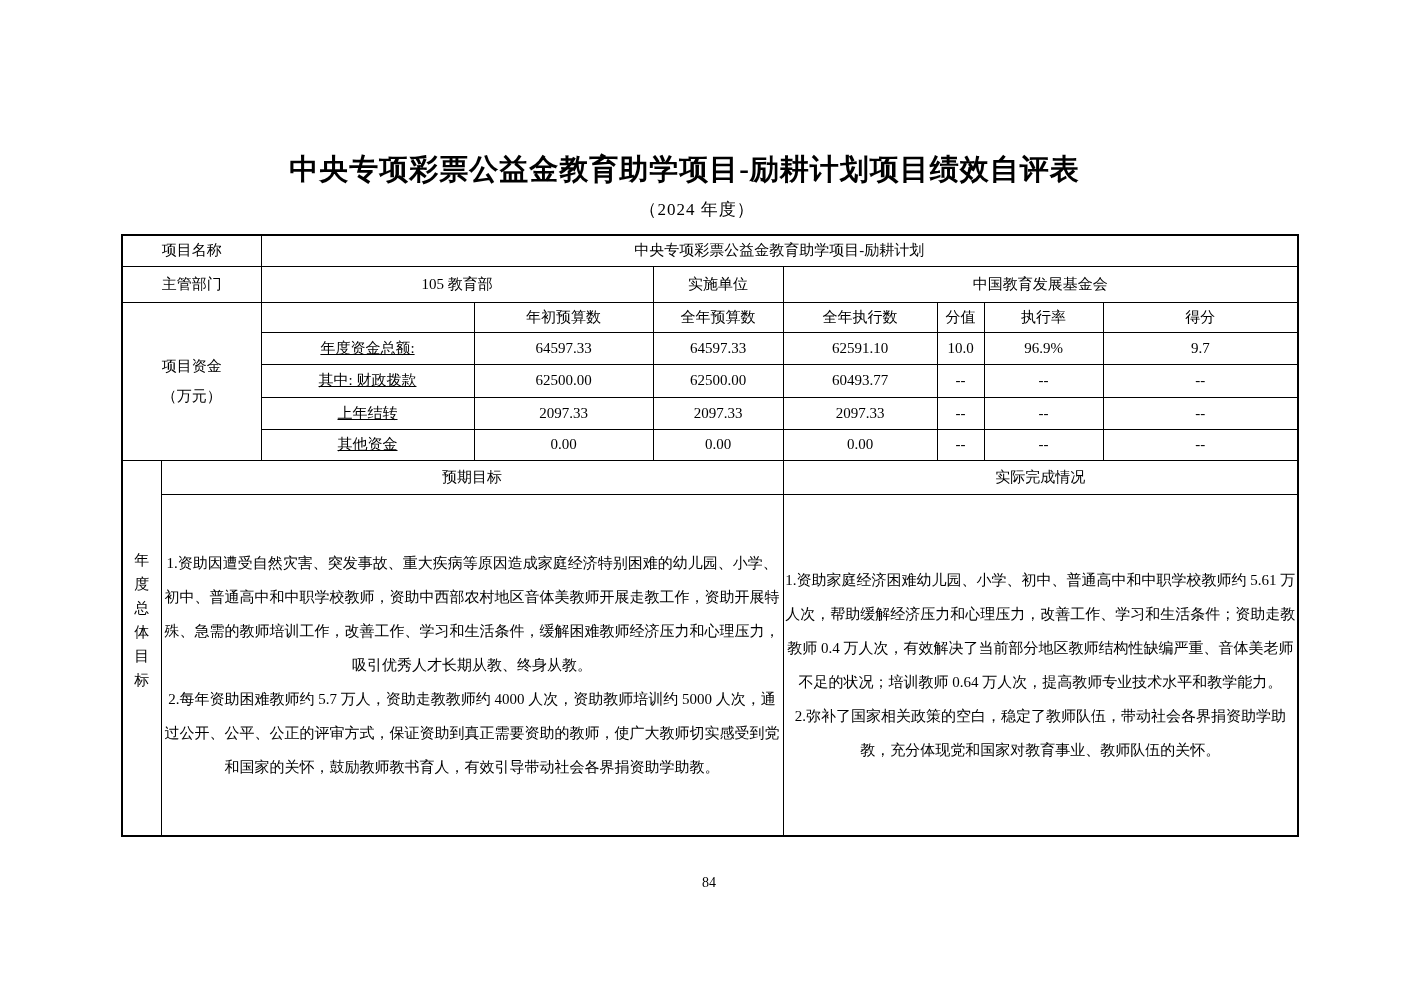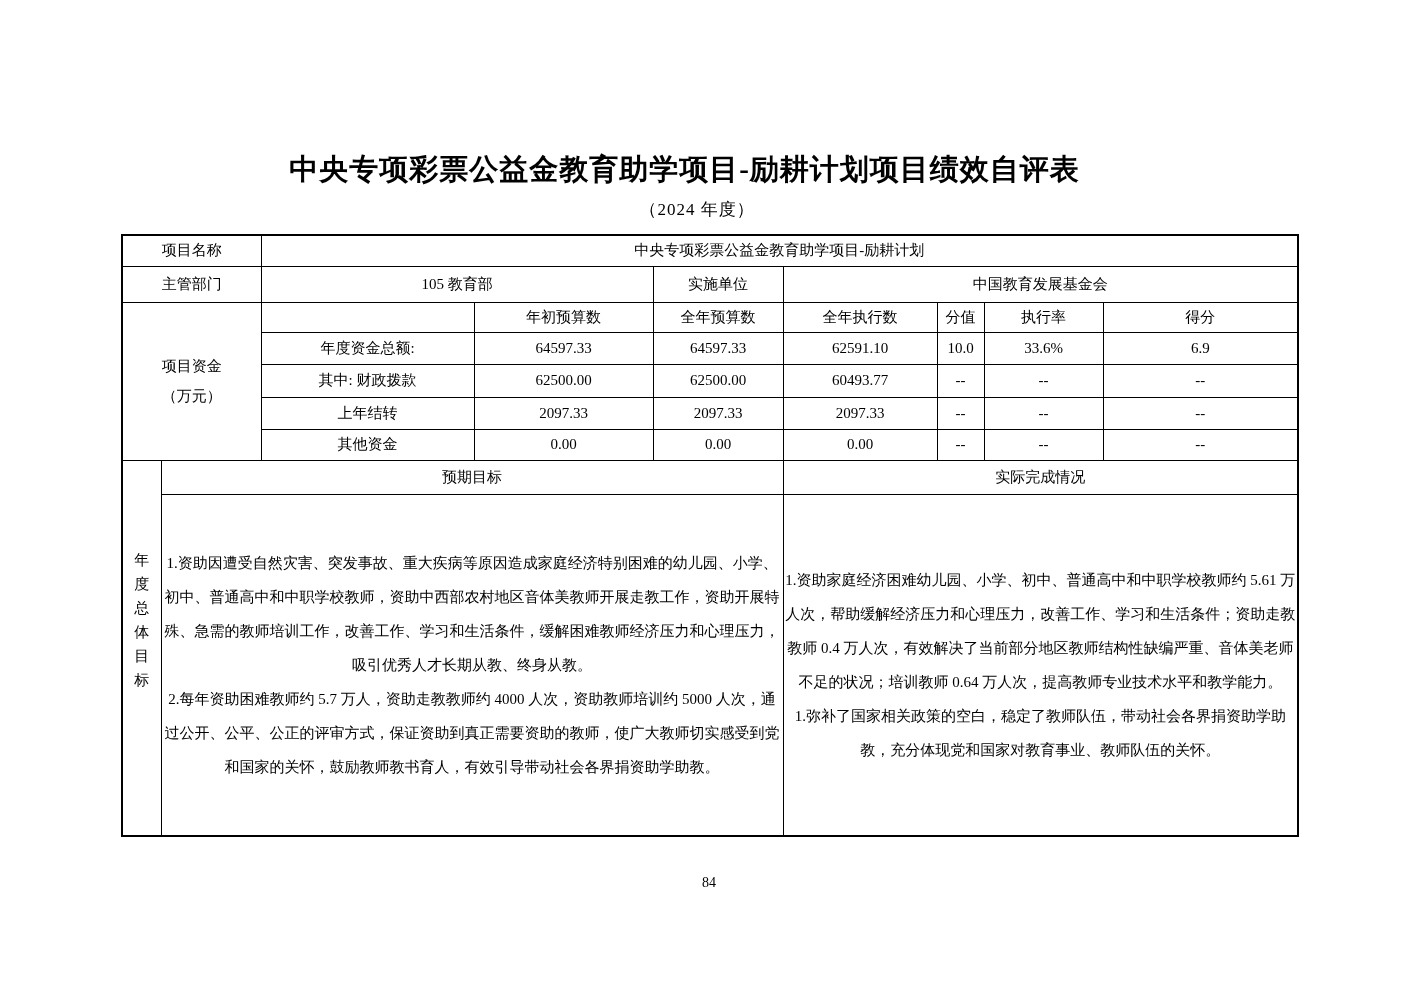--- a/index.html
+++ b/index.html
@@ -44,20 +44,21 @@
     border: 1.5px solid #000;
     font-size: 15px;
     text-align: center;
     vertical-align: middle;
     padding: 0;
     overflow: hidden;
   }
   td.fund-label {
     text-align: right;
     padding-right: 15px;
+    text-decoration: underline;
   }
   td.side-label-cell {
     vertical-align: middle;
   }
   .vertical-label {
     width: 16px;
     margin: 16px auto;
     word-break: break-all;
     line-height: 24px;
     font-size: 15px;
@@ -133,22 +134,22 @@
       <td>执行率</td>
       <td>得分</td>
     </tr>
 
     <tr style="height:32px">
       <td class="fund-label">年度资金总额:</td>
       <td>64597.33</td>
       <td>64597.33</td>
       <td>62591.10</td>
       <td>10.0</td>
-      <td>33.6%</td>
-      <td>6.9</td>
+      <td>96.9%</td>
+      <td>9.7</td>
     </tr>
 
     <tr style="height:33px">
       <td class="fund-label">其中: 财政拨款</td>
       <td>62500.00</td>
       <td>62500.00</td>
       <td>60493.77</td>
       <td>--</td>
       <td>--</td>
       <td>--</td>
@@ -182,21 +183,21 @@
       <td colspan="4">实际完成情况</td>
     </tr>
 
     <tr style="height:342px">
       <td colspan="4" class="goal-cell">
         <p>1.资助因遭受自然灾害、突发事故、重大疾病等原因造成家庭经济特别困难的幼儿园、小学、初中、普通高中和中职学校教师，资助中西部农村地区音体美教师开展走教工作，资助开展特殊、急需的教师培训工作，改善工作、学习和生活条件，缓解困难教师经济压力和心理压力，吸引优秀人才长期从教、终身从教。</p>
         <p>2.每年资助困难教师约 5.7 万人，资助走教教师约 4000 人次，资助教师培训约 5000 人次，通过公开、公平、公正的评审方式，保证资助到真正需要资助的教师，使广大教师切实感受到党和国家的关怀，鼓励教师教书育人，有效引导带动社会各界捐资助学助教。</p>
       </td>
       <td colspan="4" class="goal-cell">
         <p>1.资助家庭经济困难幼儿园、小学、初中、普通高中和中职学校教师约 5.61 万人次，帮助缓解经济压力和心理压力，改善工作、学习和生活条件；资助走教教师 0.4 万人次，有效解决了当前部分地区教师结构性缺编严重、音体美老师不足的状况；培训教师 0.64 万人次，提高教师专业技术水平和教学能力。</p>
-        <p>1.弥补了国家相关政策的空白，稳定了教师队伍，带动社会各界捐资助学助教，充分体现党和国家对教育事业、教师队伍的关怀。</p>
+        <p>2.弥补了国家相关政策的空白，稳定了教师队伍，带动社会各界捐资助学助教，充分体现党和国家对教育事业、教师队伍的关怀。</p>
       </td>
     </tr>
   </tbody>
     </table>
 
   <div class="page-num">84</div>
 
 </div>
 
 </body></html>

